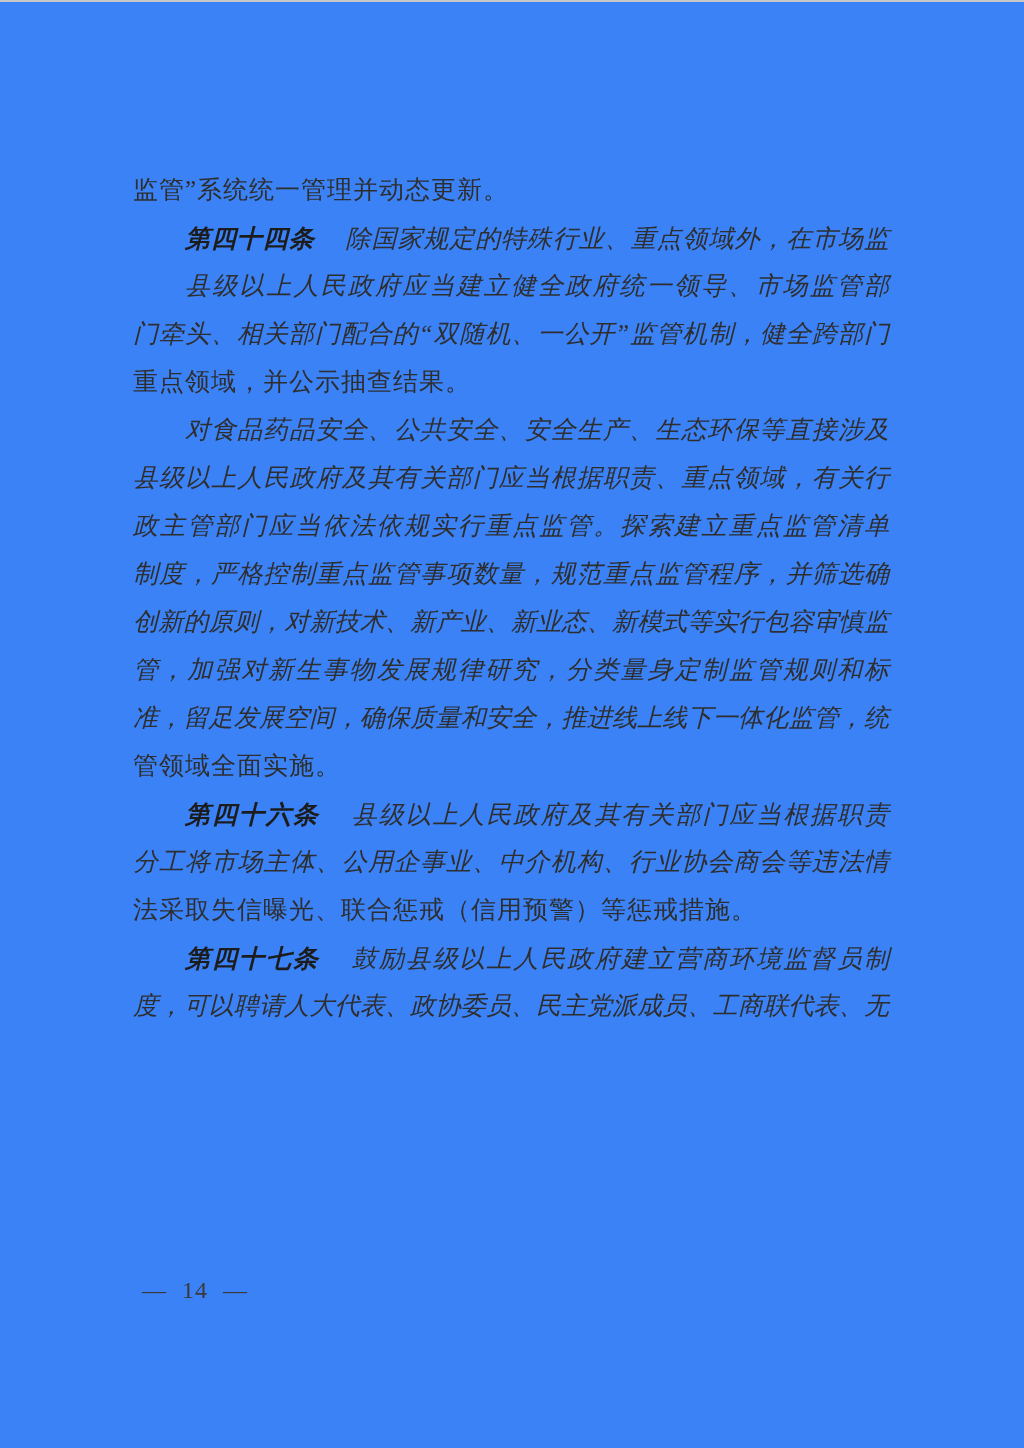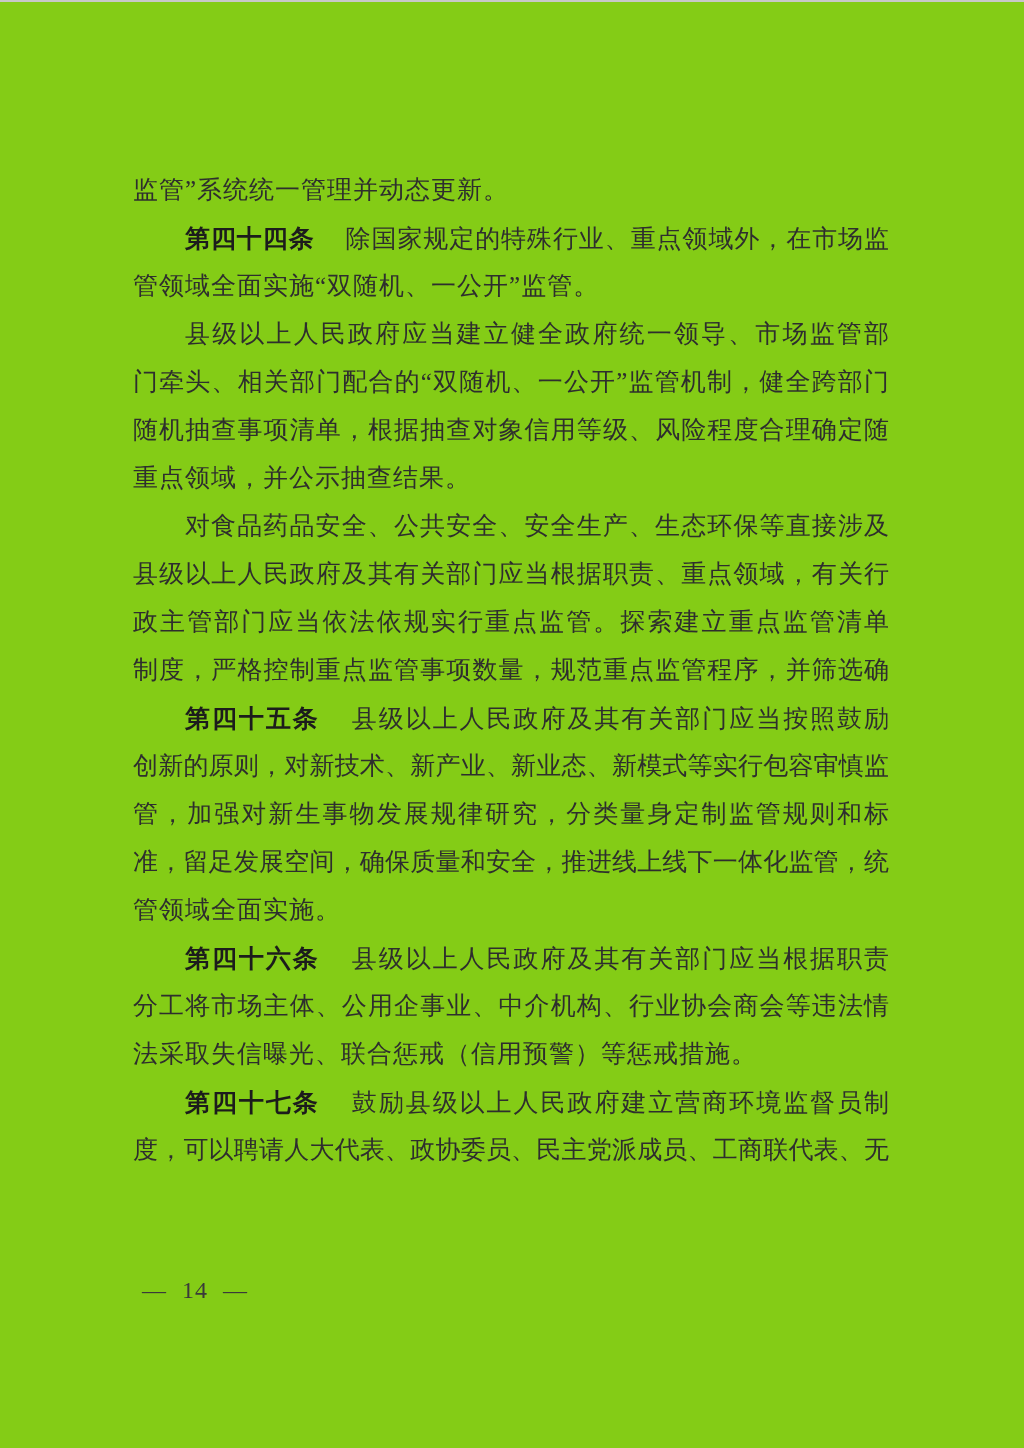--- a/index.html
+++ b/index.html
@@ -4,21 +4,21 @@
 <style>
   html, body {
     margin: 0;
     padding: 0;
     background: #ffffff;
   }
   .page {
     position: relative;
     width: 1024px;
     height: 1448px;
-    background: #84cc16;
+    background: #3b82f6;
     overflow: hidden;
     font-family: "Liberation Serif", serif;
   }
   .top-edge {
     position: absolute;
     top: 0;
     left: 0;
     width: 100%;
     height: 2px;
     background: #c8c8c8;
@@ -34,20 +34,21 @@
   .line {
     height: 48px;
     line-height: 48px;
     letter-spacing: 1px;
   }
   .line.fill {
     text-align: justify;
     text-align-last: justify;
     text-justify: inter-character;
     letter-spacing: 0;
+    font-style: italic;
   }
   .line.indent {
     text-indent: 52px;
   }
   .term {
     font-weight: bold;
     font-family: "Liberation Sans", sans-serif;
     color: #1c1c1c;
   }
   .gap {
@@ -69,30 +70,27 @@
 </style>
 </head>
 <body>
 
 <div class="page">
   <div class="top-edge"></div>
 
   <div class="body-text">
       <div class="line"><span>监管”系统统一管理并动态更新。</span></div>
       <div class="line fill indent"><span class="term">第四十四条</span><span class="gap"></span><span>除国家规定的特殊行业、重点领域外，在市场监</span></div>
-      <div class="line"><span>管领域全面实施“双随机、一公开”监管。</span></div>
       <div class="line fill indent"><span>县级以上人民政府应当建立健全政府统一领导、市场监管部</span></div>
       <div class="line fill"><span>门牵头、相关部门配合的“双随机、一公开”监管机制，健全跨部门</span></div>
-      <div class="line fill"><span>随机抽查事项清单，根据抽查对象信用等级、风险程度合理确定随</span></div>
       <div class="line"><span>重点领域，并公示抽查结果。</span></div>
       <div class="line fill indent"><span>对食品药品安全、公共安全、安全生产、生态环保等直接涉及</span></div>
       <div class="line fill"><span>县级以上人民政府及其有关部门应当根据职责、重点领域，有关行</span></div>
       <div class="line fill"><span>政主管部门应当依法依规实行重点监管。探索建立重点监管清单</span></div>
       <div class="line fill"><span>制度，严格控制重点监管事项数量，规范重点监管程序，并筛选确</span></div>
-      <div class="line fill indent"><span class="term">第四十五条</span><span class="gap"></span><span>县级以上人民政府及其有关部门应当按照鼓励</span></div>
       <div class="line fill"><span>创新的原则，对新技术、新产业、新业态、新模式等实行包容审慎监</span></div>
       <div class="line fill"><span>管，加强对新生事物发展规律研究，分类量身定制监管规则和标</span></div>
       <div class="line fill"><span>准，留足发展空间，确保质量和安全，推进线上线下一体化监管，统</span></div>
       <div class="line"><span>管领域全面实施。</span></div>
       <div class="line fill indent"><span class="term">第四十六条</span><span class="gap"></span><span>县级以上人民政府及其有关部门应当根据职责</span></div>
       <div class="line fill"><span>分工将市场主体、公用企事业、中介机构、行业协会商会等违法情</span></div>
       <div class="line"><span>法采取失信曝光、联合惩戒（信用预警）等惩戒措施。</span></div>
       <div class="line fill indent"><span class="term">第四十七条</span><span class="gap"></span><span>鼓励县级以上人民政府建立营商环境监督员制</span></div>
       <div class="line fill"><span>度，可以聘请人大代表、政协委员、民主党派成员、工商联代表、无</span></div>
     </div>

